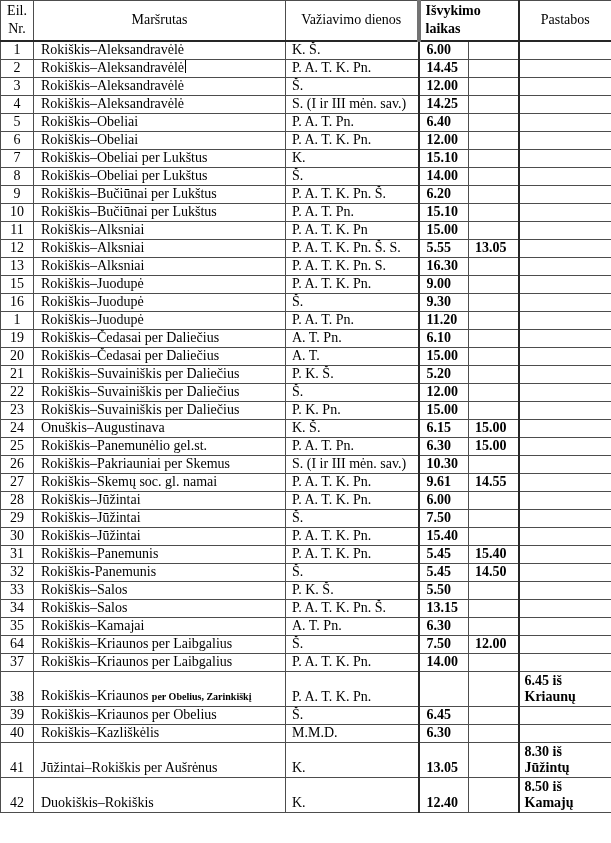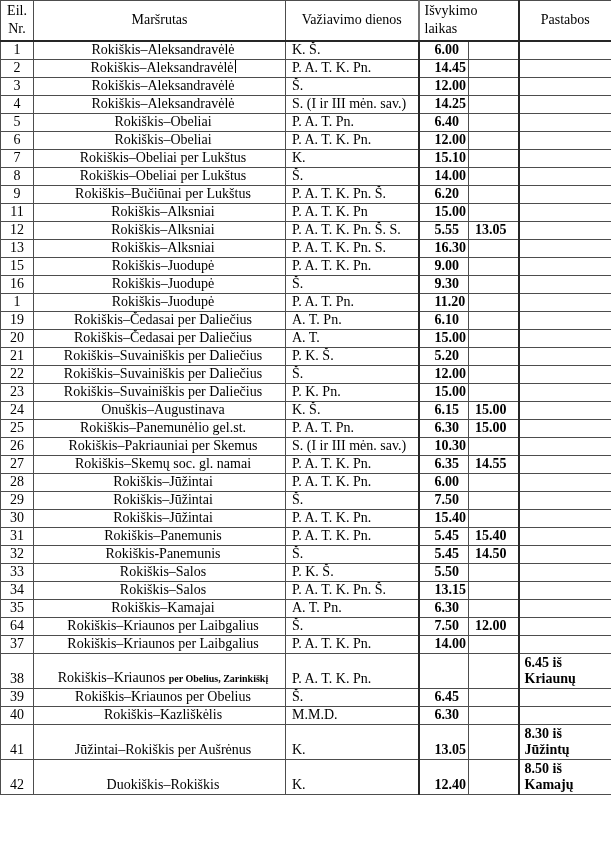--- a/index.html
+++ b/index.html
@@ -29,35 +29,35 @@
     height: 38px;
     vertical-align: middle;
     font-weight: normal;
     text-align: center;
     white-space: pre-line;
     line-height: 18px;
     border-bottom: 2px solid #262626;
     background: #ffffff;
   }
   thead th.time-hdr {
-    font-weight: normal;
+    font-weight: bold;
     text-align: left;
     padding-left: 5px;
-    border-left: 2px solid #737373;
+    border-left: 4px solid #737373;
     border-right: 2px solid #262626;
   }
   tbody tr { height: 18px; }
   tbody tr.tall { height: 35px; }
 
   td.nr    { text-align: center; }
-  td.route { padding-left: 7px; text-align: center; }
+  td.route { padding-left: 7px; }
   td.days  { padding-left: 6px; }
   td.t1 {
     font-weight: bold;
-    padding-left: 15px;
+    padding-left: 7px;
     border-left: 2px solid #262626;
   }
   td.t2 { font-weight: bold; padding-left: 6px; }
   td.note {
     font-weight: bold;
     padding-left: 5px;
     padding-right: 19px;
     border-left: 2px solid #262626;
     white-space: pre-line;
   }
@@ -161,20 +161,28 @@
       </tr>
       <tr>
         <td class="nr">9</td>
         <td class="route"><span>Rokiškis–Bučiūnai per Lukštus</span></td>
         <td class="days">P. A. T. K. Pn. Š.</td>
         <td class="t1">6.20</td>
         <td class="t2"></td>
         <td class="note"></td>
       </tr>
       <tr>
+        <td class="nr">10</td>
+        <td class="route"><span>Rokiškis–Bučiūnai per Lukštus</span></td>
+        <td class="days">P. A. T. Pn.</td>
+        <td class="t1">15.10</td>
+        <td class="t2"></td>
+        <td class="note"></td>
+      </tr>
+      <tr>
         <td class="nr">11</td>
         <td class="route"><span>Rokiškis–Alksniai</span></td>
         <td class="days">P. A. T. K. Pn</td>
         <td class="t1">15.00</td>
         <td class="t2"></td>
         <td class="note"></td>
       </tr>
       <tr>
         <td class="nr">12</td>
         <td class="route"><span>Rokiškis–Alksniai</span></td>
@@ -276,21 +284,21 @@
         <td class="route"><span>Rokiškis–Pakriauniai per Skemus</span></td>
         <td class="days">S. (I ir III mėn. sav.)</td>
         <td class="t1">10.30</td>
         <td class="t2"></td>
         <td class="note"></td>
       </tr>
       <tr>
         <td class="nr">27</td>
         <td class="route"><span>Rokiškis–Skemų soc. gl. namai</span></td>
         <td class="days">P. A. T. K. Pn.</td>
-        <td class="t1">6.35</td>
+        <td class="t1">9.61</td>
         <td class="t2">14.55</td>
         <td class="note"></td>
       </tr>
       <tr>
         <td class="nr">28</td>
         <td class="route"><span>Rokiškis–Jūžintai</span></td>
         <td class="days">P. A. T. K. Pn.</td>
         <td class="t1">6.00</td>
         <td class="t2"></td>
         <td class="note"></td>

